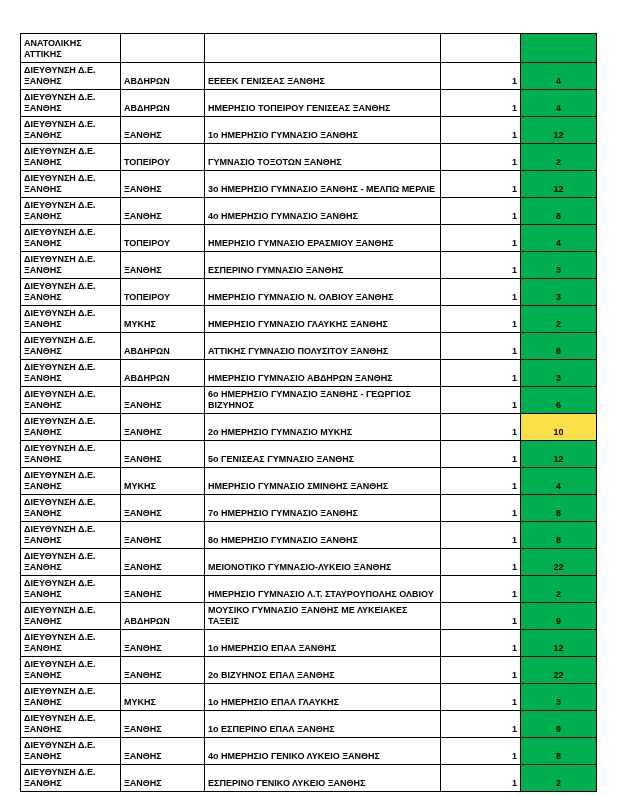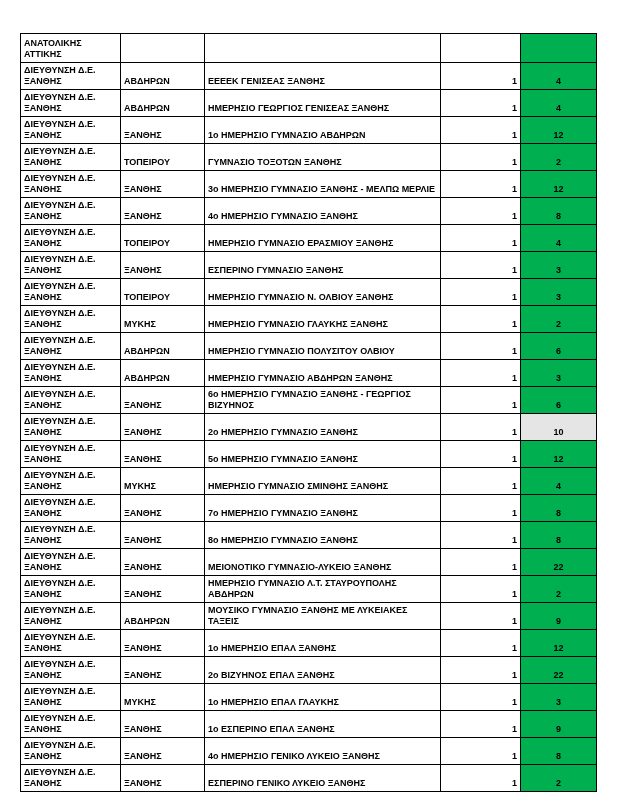--- a/index.html
+++ b/index.html
@@ -73,28 +73,28 @@
         <tr>
           <td class="col-directorate">ΔΙΕΥΘΥΝΣΗ Δ.Ε. ΞΑΝΘΗΣ</td>
           <td class="col-municipality">ΑΒΔΗΡΩΝ</td>
           <td class="col-school">ΕΕΕΕΚ ΓΕΝΙΣΕΑΣ ΞΑΝΘΗΣ</td>
           <td class="col-count">1</td>
           <td class="col-value" style="background-color: rgb(0, 176, 80); color: rgb(0, 0, 0);">4</td>
         </tr>
         <tr>
           <td class="col-directorate">ΔΙΕΥΘΥΝΣΗ Δ.Ε. ΞΑΝΘΗΣ</td>
           <td class="col-municipality">ΑΒΔΗΡΩΝ</td>
-          <td class="col-school">ΗΜΕΡΗΣΙΟ ΓΕΩΡΓΙΟΣ ΓΕΝΙΣΕΑΣ ΞΑΝΘΗΣ</td>
-          <td class="col-count">1</td>
-          <td class="col-value" style="background-color: rgb(0, 176, 80); color: rgb(0, 0, 0);">4</td>
-        </tr>
-        <tr>
-          <td class="col-directorate">ΔΙΕΥΘΥΝΣΗ Δ.Ε. ΞΑΝΘΗΣ</td>
-          <td class="col-municipality">ΞΑΝΘΗΣ</td>
-          <td class="col-school">1ο ΗΜΕΡΗΣΙΟ ΓΥΜΝΑΣΙΟ ΑΒΔΗΡΩΝ</td>
+          <td class="col-school">ΗΜΕΡΗΣΙΟ ΤΟΠΕΙΡΟΥ ΓΕΝΙΣΕΑΣ ΞΑΝΘΗΣ</td>
+          <td class="col-count">1</td>
+          <td class="col-value" style="background-color: rgb(0, 176, 80); color: rgb(0, 0, 0);">4</td>
+        </tr>
+        <tr>
+          <td class="col-directorate">ΔΙΕΥΘΥΝΣΗ Δ.Ε. ΞΑΝΘΗΣ</td>
+          <td class="col-municipality">ΞΑΝΘΗΣ</td>
+          <td class="col-school">1ο ΗΜΕΡΗΣΙΟ ΓΥΜΝΑΣΙΟ ΞΑΝΘΗΣ</td>
           <td class="col-count">1</td>
           <td class="col-value" style="background-color: rgb(0, 176, 80); color: rgb(0, 0, 0);">12</td>
         </tr>
         <tr>
           <td class="col-directorate">ΔΙΕΥΘΥΝΣΗ Δ.Ε. ΞΑΝΘΗΣ</td>
           <td class="col-municipality">ΤΟΠΕΙΡΟΥ</td>
           <td class="col-school">ΓΥΜΝΑΣΙΟ ΤΟΞΟΤΩΝ ΞΑΝΘΗΣ</td>
           <td class="col-count">1</td>
           <td class="col-value" style="background-color: rgb(0, 176, 80); color: rgb(0, 0, 0);">2</td>
         </tr>
@@ -136,49 +136,49 @@
         <tr>
           <td class="col-directorate">ΔΙΕΥΘΥΝΣΗ Δ.Ε. ΞΑΝΘΗΣ</td>
           <td class="col-municipality">ΜΥΚΗΣ</td>
           <td class="col-school">ΗΜΕΡΗΣΙΟ ΓΥΜΝΑΣΙΟ ΓΛΑΥΚΗΣ ΞΑΝΘΗΣ</td>
           <td class="col-count">1</td>
           <td class="col-value" style="background-color: rgb(0, 176, 80); color: rgb(0, 0, 0);">2</td>
         </tr>
         <tr>
           <td class="col-directorate">ΔΙΕΥΘΥΝΣΗ Δ.Ε. ΞΑΝΘΗΣ</td>
           <td class="col-municipality">ΑΒΔΗΡΩΝ</td>
-          <td class="col-school">ΗΜΕΡΗΣΙΟ ΓΥΜΝΑΣΙΟ ΠΟΛΥΣΙΤΟΥ ΟΛΒΙΟΥ</td>
+          <td class="col-school">ΑΤΤΙΚΗΣ ΓΥΜΝΑΣΙΟ ΠΟΛΥΣΙΤΟΥ ΞΑΝΘΗΣ</td>
           <td class="col-count">1</td>
           <td class="col-value" style="background-color: rgb(0, 176, 80); color: rgb(0, 0, 0);">6</td>
         </tr>
         <tr>
           <td class="col-directorate">ΔΙΕΥΘΥΝΣΗ Δ.Ε. ΞΑΝΘΗΣ</td>
           <td class="col-municipality">ΑΒΔΗΡΩΝ</td>
           <td class="col-school">ΗΜΕΡΗΣΙΟ ΓΥΜΝΑΣΙΟ ΑΒΔΗΡΩΝ ΞΑΝΘΗΣ</td>
           <td class="col-count">1</td>
           <td class="col-value" style="background-color: rgb(0, 176, 80); color: rgb(0, 0, 0);">3</td>
         </tr>
         <tr>
           <td class="col-directorate">ΔΙΕΥΘΥΝΣΗ Δ.Ε. ΞΑΝΘΗΣ</td>
           <td class="col-municipality">ΞΑΝΘΗΣ</td>
           <td class="col-school">6ο ΗΜΕΡΗΣΙΟ ΓΥΜΝΑΣΙΟ ΞΑΝΘΗΣ - ΓΕΩΡΓΙΟΣ ΒΙΖΥΗΝΟΣ</td>
           <td class="col-count">1</td>
           <td class="col-value" style="background-color: rgb(0, 176, 80); color: rgb(0, 0, 0);">6</td>
         </tr>
         <tr>
           <td class="col-directorate">ΔΙΕΥΘΥΝΣΗ Δ.Ε. ΞΑΝΘΗΣ</td>
           <td class="col-municipality">ΞΑΝΘΗΣ</td>
-          <td class="col-school">2ο ΗΜΕΡΗΣΙΟ ΓΥΜΝΑΣΙΟ ΞΑΝΘΗΣ</td>
-          <td class="col-count">1</td>
-          <td class="col-value" style="background-color: #e5e5e5; color: rgb(0, 0, 0);">10</td>
-        </tr>
-        <tr>
-          <td class="col-directorate">ΔΙΕΥΘΥΝΣΗ Δ.Ε. ΞΑΝΘΗΣ</td>
-          <td class="col-municipality">ΞΑΝΘΗΣ</td>
-          <td class="col-school">5ο ΗΜΕΡΗΣΙΟ ΓΥΜΝΑΣΙΟ ΞΑΝΘΗΣ</td>
+          <td class="col-school">2ο ΗΜΕΡΗΣΙΟ ΓΥΜΝΑΣΙΟ ΜΥΚΗΣ</td>
+          <td class="col-count">1</td>
+          <td class="col-value" style="background-color: #fde047; color: rgb(0, 0, 0);">10</td>
+        </tr>
+        <tr>
+          <td class="col-directorate">ΔΙΕΥΘΥΝΣΗ Δ.Ε. ΞΑΝΘΗΣ</td>
+          <td class="col-municipality">ΞΑΝΘΗΣ</td>
+          <td class="col-school">5ο ΓΕΝΙΣΕΑΣ ΓΥΜΝΑΣΙΟ ΞΑΝΘΗΣ</td>
           <td class="col-count">1</td>
           <td class="col-value" style="background-color: rgb(0, 176, 80); color: rgb(0, 0, 0);">12</td>
         </tr>
         <tr>
           <td class="col-directorate">ΔΙΕΥΘΥΝΣΗ Δ.Ε. ΞΑΝΘΗΣ</td>
           <td class="col-municipality">ΜΥΚΗΣ</td>
           <td class="col-school">ΗΜΕΡΗΣΙΟ ΓΥΜΝΑΣΙΟ ΣΜΙΝΘΗΣ ΞΑΝΘΗΣ</td>
           <td class="col-count">1</td>
           <td class="col-value" style="background-color: rgb(0, 176, 80); color: rgb(0, 0, 0);">4</td>
         </tr>
@@ -199,21 +199,21 @@
         <tr>
           <td class="col-directorate">ΔΙΕΥΘΥΝΣΗ Δ.Ε. ΞΑΝΘΗΣ</td>
           <td class="col-municipality">ΞΑΝΘΗΣ</td>
           <td class="col-school">ΜΕΙΟΝΟΤΙΚΟ ΓΥΜΝΑΣΙΟ-ΛΥΚΕΙΟ ΞΑΝΘΗΣ</td>
           <td class="col-count">1</td>
           <td class="col-value" style="background-color: rgb(0, 176, 80); color: rgb(0, 0, 0);">22</td>
         </tr>
         <tr>
           <td class="col-directorate">ΔΙΕΥΘΥΝΣΗ Δ.Ε. ΞΑΝΘΗΣ</td>
           <td class="col-municipality">ΞΑΝΘΗΣ</td>
-          <td class="col-school">ΗΜΕΡΗΣΙΟ ΓΥΜΝΑΣΙΟ Λ.Τ. ΣΤΑΥΡΟΥΠΟΛΗΣ ΑΒΔΗΡΩΝ</td>
+          <td class="col-school">ΗΜΕΡΗΣΙΟ ΓΥΜΝΑΣΙΟ Λ.Τ. ΣΤΑΥΡΟΥΠΟΛΗΣ ΟΛΒΙΟΥ</td>
           <td class="col-count">1</td>
           <td class="col-value" style="background-color: rgb(0, 176, 80); color: rgb(0, 0, 0);">2</td>
         </tr>
         <tr>
           <td class="col-directorate">ΔΙΕΥΘΥΝΣΗ Δ.Ε. ΞΑΝΘΗΣ</td>
           <td class="col-municipality">ΑΒΔΗΡΩΝ</td>
           <td class="col-school">ΜΟΥΣΙΚΟ ΓΥΜΝΑΣΙΟ ΞΑΝΘΗΣ ΜΕ ΛΥΚΕΙΑΚΕΣ ΤΑΞΕΙΣ</td>
           <td class="col-count">1</td>
           <td class="col-value" style="background-color: rgb(0, 176, 80); color: rgb(0, 0, 0);">9</td>
         </tr>

